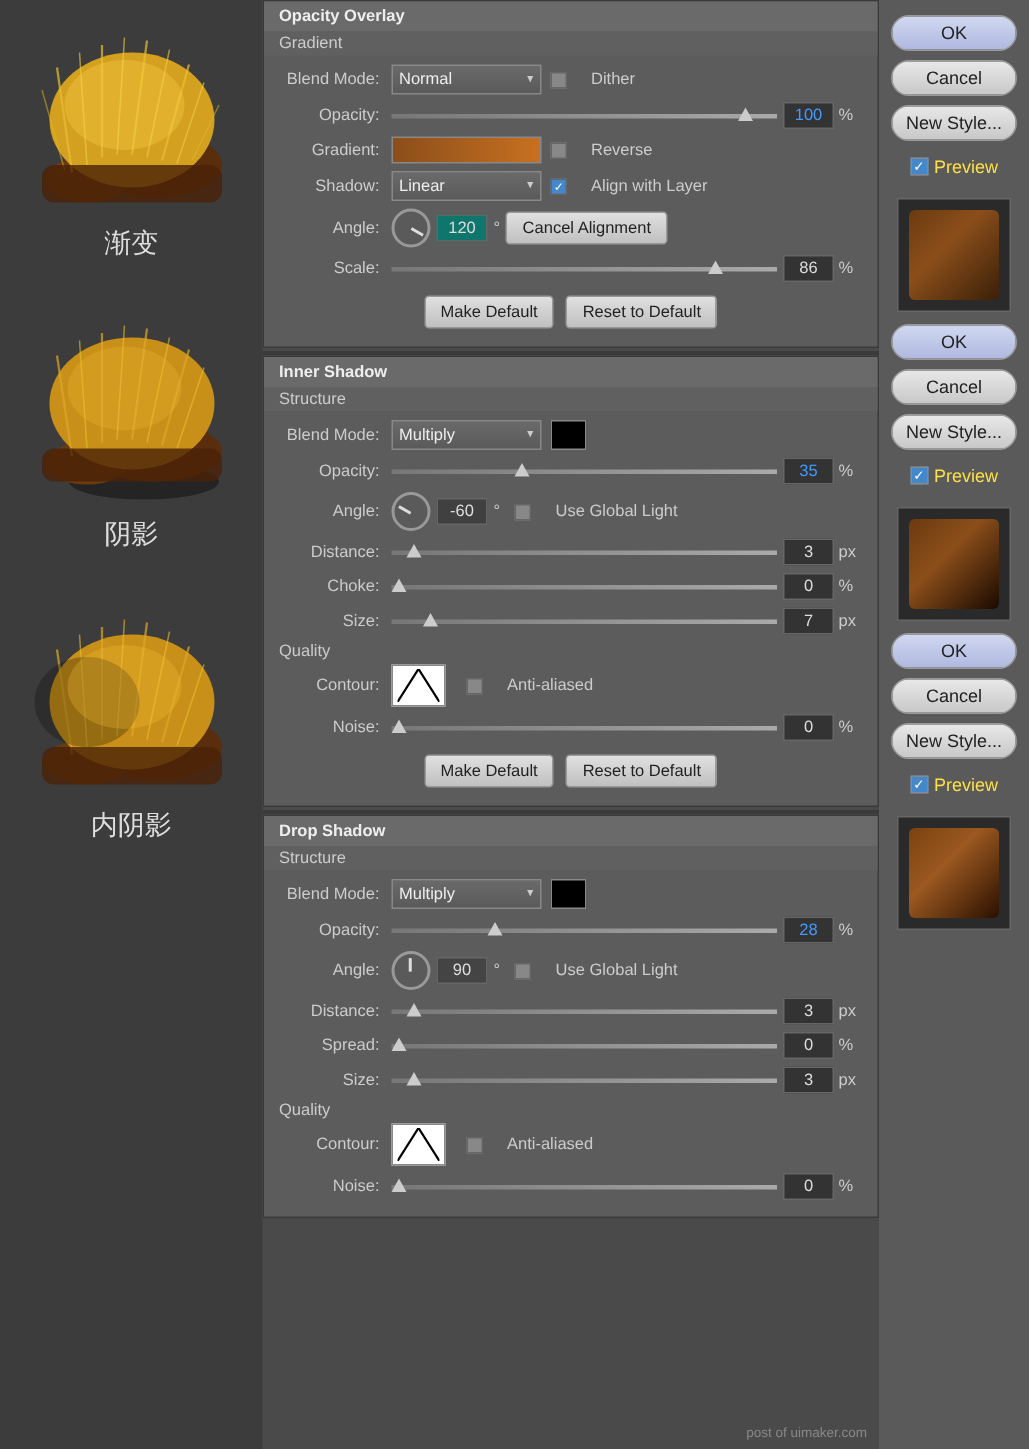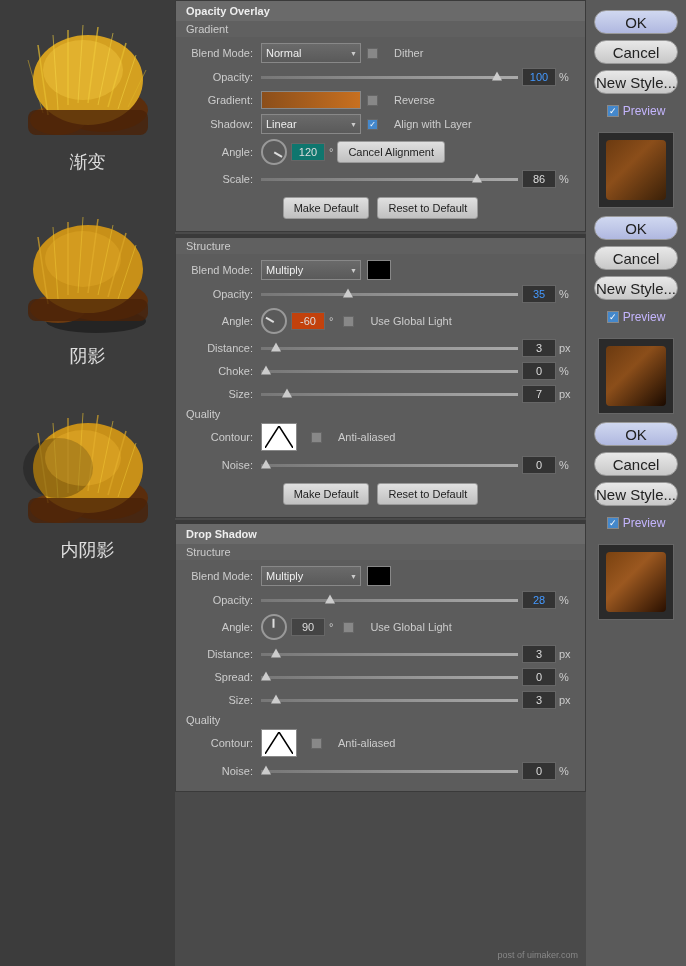--- a/index.html
+++ b/index.html
@@ -61,21 +61,21 @@
       background: #5a5a5a;
     }
 
     .dialog-btn {
       width: 84px;
       height: 24px;
       background: linear-gradient(to bottom, #e8e8e8, #c8c8c8);
       border: 1px solid #999;
       border-radius: 12px;
       color: #222;
-      font-size: 15px;
+      font-size: 12px;
       cursor: pointer;
       display: flex;
       align-items: center;
       justify-content: center;
     }
 
     .dialog-btn.ok-btn {
       background: linear-gradient(to bottom, #d0d8f0, #b0b8e0);
     }
 
@@ -95,21 +95,21 @@
     }
 
     .preview-checkbox::after {
       content: '✓';
       font-size: 9px;
       color: white;
     }
 
     .preview-label {
       font-size: 12px;
-      color: #c4b5fd;
+      color: #fde047;
       text-align: center;
     }
 
     .preview-swatch {
       width: 76px;
       height: 76px;
       background: #2a2a2a;
       margin-top: 4px;
       border: 1px solid #666;
       overflow: hidden;
@@ -550,20 +550,21 @@
         <button class="btn-default">Make Default</button>
         <button class="btn-default">Reset to Default</button>
       </div>
 
     </div>
   </div>
 
   <div class="panel-sep"></div>
 
   <div class="dialog-panel">
+    <div class="panel-title">Inner Shadow</div>
     <div class="panel-subtitle">Structure</div>
     <div class="panel-body">
 
       <div class="row">
         <span class="row-label">Blend Mode:</span>
         <div class="select-wrapper">
           <select class="select-box">
             <option>Multiply</option>
             <option>Normal</option>
           </select>
@@ -580,21 +581,21 @@
         </div>
         <div class="value-box" style="margin-left:4px;">35</div>
         <span class="unit-label">%</span>
       </div>
 
       <div class="row">
         <span class="row-label">Angle:</span>
         <div class="angle-dial">
           <div class="angle-line" style="transform: rotate(210deg) translateY(-50%); top:50%; left:50%;"></div>
         </div>
-        <input type="text" class="angle-input" value="-60" style="width: 34px; background: #c2410c; border: 1px solid rgb(102, 102, 102); color: rgb(221, 221, 221); font-size: 11px; text-align: center;">
+        <input type="text" class="angle-input" value="-60" style="width: 34px; background: #404040; border: 1px solid rgb(102, 102, 102); color: rgb(221, 221, 221); font-size: 11px; text-align: center;">
         <span class="degree-sym">°</span>
         <div class="checkbox-row">
           <div class="cb"></div>
           <span class="cb-label">Use Global Light</span>
         </div>
       </div>
 
       <div class="row">
         <span class="row-label">Distance:</span>
         <div class="slider-container">

